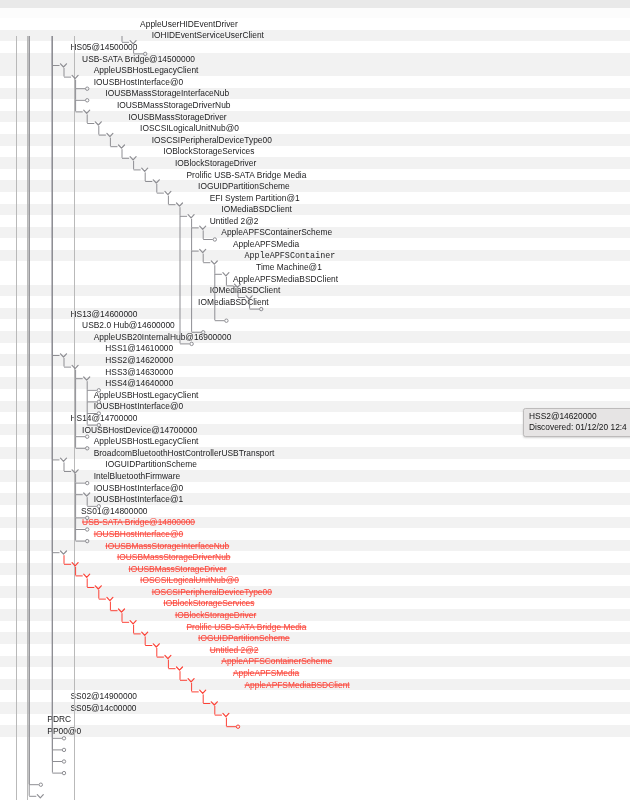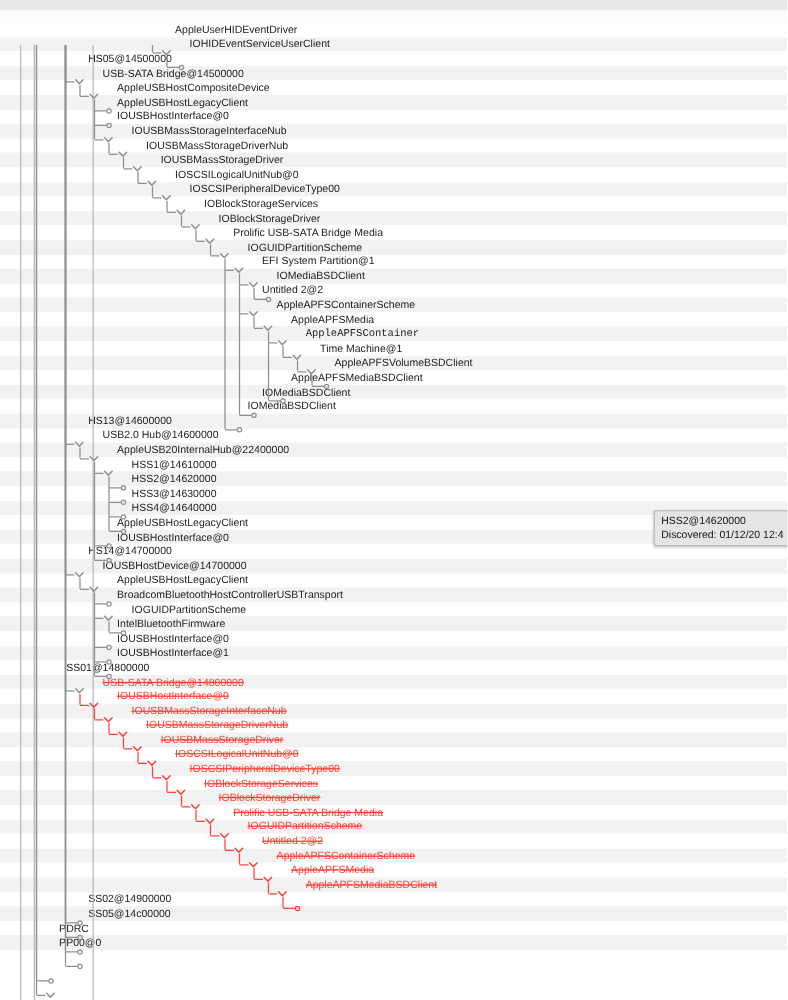--- a/index.html
+++ b/index.html
@@ -96,23 +96,20 @@
         </div>
         <div class="row alt" style="top: 0px;">
           <span class="row-label" style="left: 151.7px;">IOHIDEventServiceUserClient</span>
         </div>
         <div class="row" style="top: 0px;">
           <span class="row-label" style="left: 70.5px;">HS05@14500000</span>
         </div>
         <div class="row alt" style="top: 0px;">
           <span class="row-label" style="left: 82.1px;">USB-SATA Bridge@14500000</span>
         </div>
-        <div class="row" style="top: 0px;">
-          <span class="row-label" style="left: 93.7px;">AppleUSBHostCompositeDevice</span>
-        </div>
         <div class="row alt" style="top: 0px;">
           <span class="row-label" style="left: 93.7px;">AppleUSBHostLegacyClient</span>
         </div>
         <div class="row" style="top: 0px;">
           <span class="row-label" style="left: 93.7px;">IOUSBHostInterface@0</span>
         </div>
         <div class="row alt" style="top: 0px;">
           <span class="row-label" style="left: 105.3px;">IOUSBMassStorageInterfaceNub</span>
         </div>
         <div class="row" style="top: 0px;">
@@ -153,40 +150,37 @@
         </div>
         <div class="row" style="top: 0px;">
           <span class="row-label" style="left: 232.9px;">AppleAPFSMedia</span>
         </div>
         <div class="row alt" style="top: 0px; font-family: Liberation Mono, monospace;">
           <span class="row-label" style="left: 244.5px;">AppleAPFSContainer</span>
         </div>
         <div class="row" style="top: 0px;">
           <span class="row-label" style="left: 256.1px;">Time Machine@1</span>
         </div>
-        <div class="row alt" style="top: 0px;">
-          <span class="row-label" style="left: 267.7px;">AppleAPFSVolumeBSDClient</span>
-        </div>
         <div class="row" style="top: 0px;">
           <span class="row-label" style="left: 232.9px;">AppleAPFSMediaBSDClient</span>
         </div>
         <div class="row alt" style="top: 0px;">
           <span class="row-label" style="left: 209.7px;">IOMediaBSDClient</span>
         </div>
         <div class="row" style="top: 0px;">
           <span class="row-label" style="left: 198.1px;">IOMediaBSDClient</span>
         </div>
         <div class="row alt" style="top: 0px;">
           <span class="row-label" style="left: 70.5px;">HS13@14600000</span>
         </div>
         <div class="row" style="top: 0px;">
           <span class="row-label" style="left: 82.1px;">USB2.0 Hub@14600000</span>
         </div>
         <div class="row alt" style="top: 0px;">
-          <span class="row-label" style="left: 93.7px;">AppleUSB20InternalHub@22400000</span>
+          <span class="row-label" style="left: 93.7px;">AppleUSB20InternalHub@16900000</span>
         </div>
         <div class="row" style="top: 0px; text-align: right;">
           <span class="row-label" style="left: 105.3px;">HSS1@14610000</span>
         </div>
         <div class="row alt" style="top: 0px;">
           <span class="row-label" style="left: 105.3px;">HSS2@14620000</span>
         </div>
         <div class="row" style="top: 0px;">
           <span class="row-label" style="left: 105.3px;">HSS3@14630000</span>
         </div>
@@ -217,21 +211,21 @@
         <div class="row alt" style="top: 0px;">
           <span class="row-label" style="left: 93.7px;">IntelBluetoothFirmware</span>
         </div>
         <div class="row" style="top: 0px;">
           <span class="row-label" style="left: 93.7px;">IOUSBHostInterface@0</span>
         </div>
         <div class="row alt" style="top: 0px;">
           <span class="row-label" style="left: 93.7px;">IOUSBHostInterface@1</span>
         </div>
         <div class="row" style="top: 0px;">
-          <span class="row-label" style="left: 53px;">SS01@14800000</span>
+          <span class="row-label" style="left: 81px;">SS01@14800000</span>
         </div>
         <div class="row alt deleted" style="top: 0px;">
           <span class="row-label" style="left: 82.1px;">USB-SATA Bridge@14800000</span>
         </div>
         <div class="row deleted" style="top: 0px;">
           <span class="row-label" style="left: 93.7px;">IOUSBHostInterface@0</span>
         </div>
         <div class="row alt deleted" style="top: 0px;">
           <span class="row-label" style="left: 105.3px;">IOUSBMassStorageInterfaceNub</span>
         </div>

